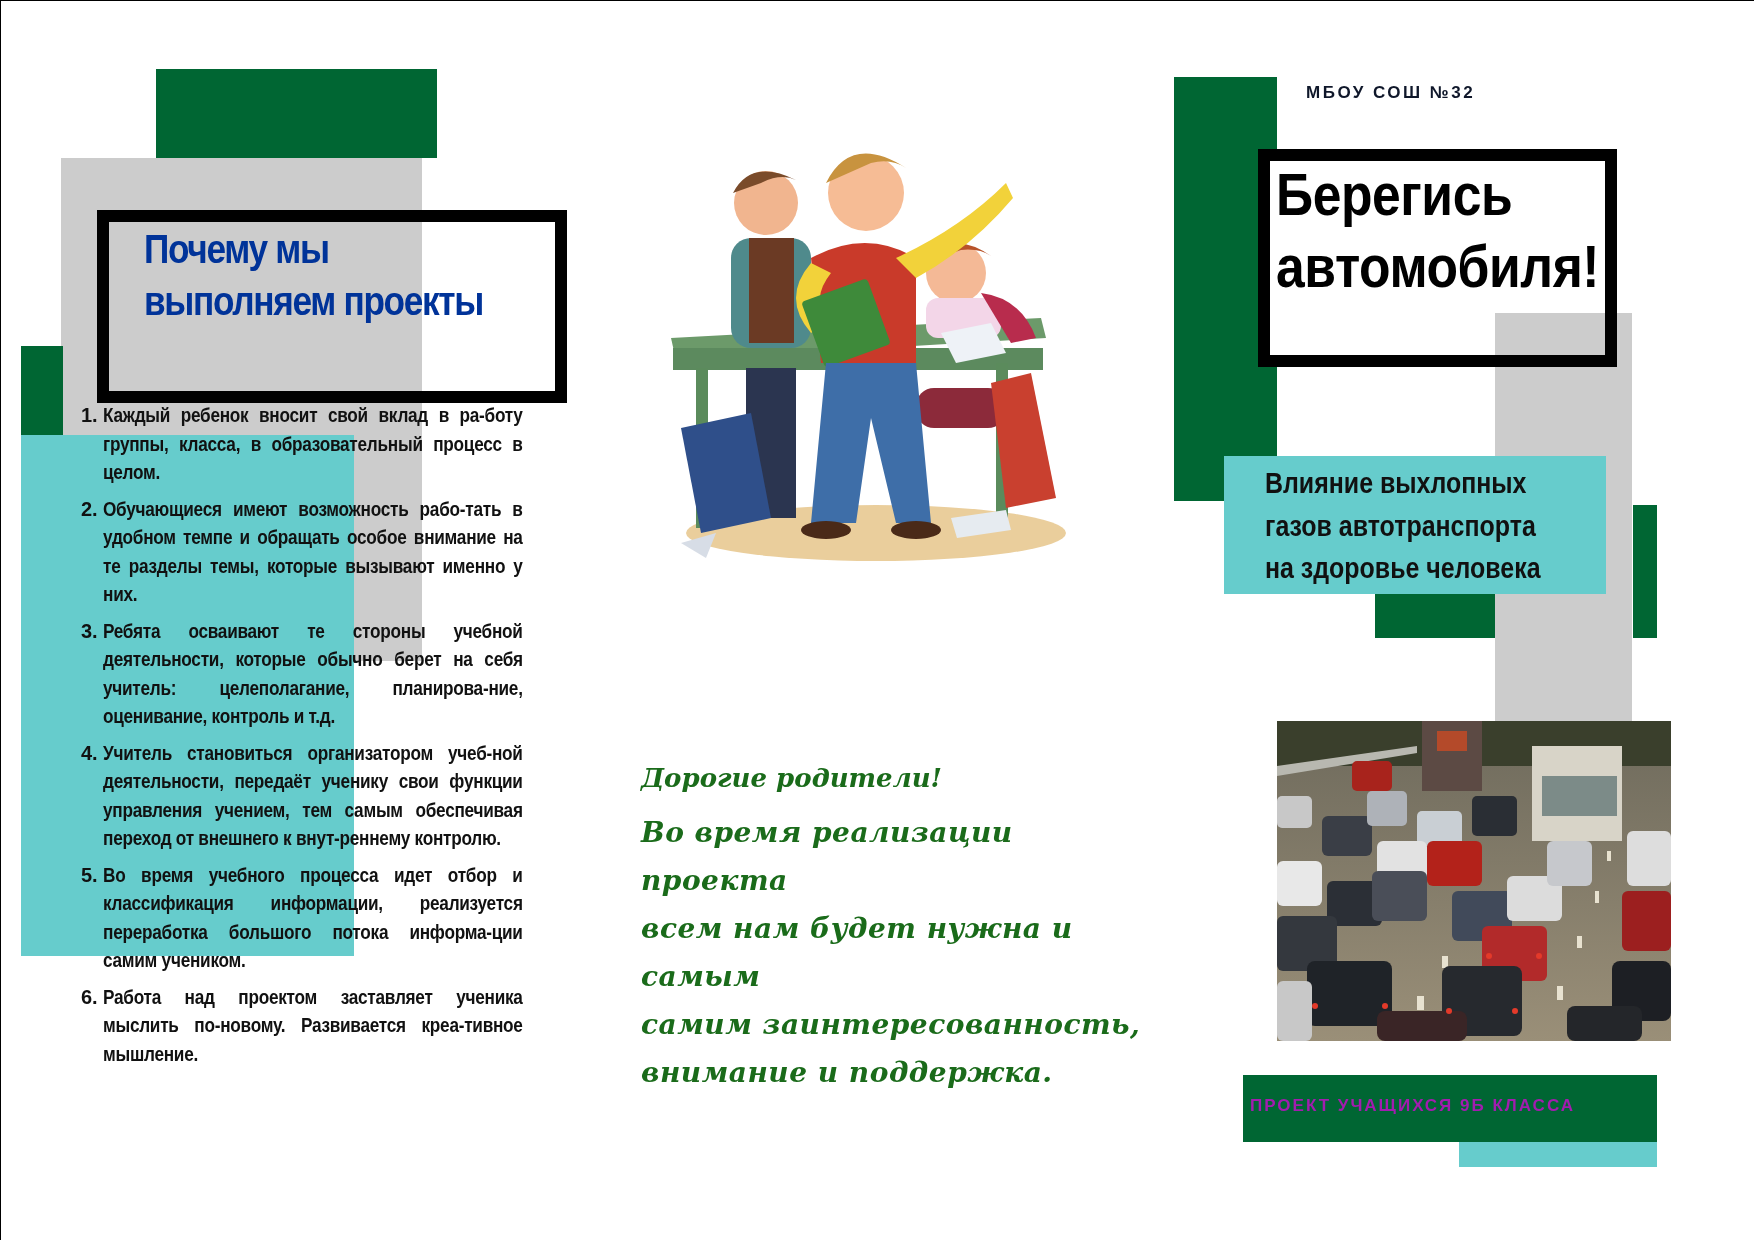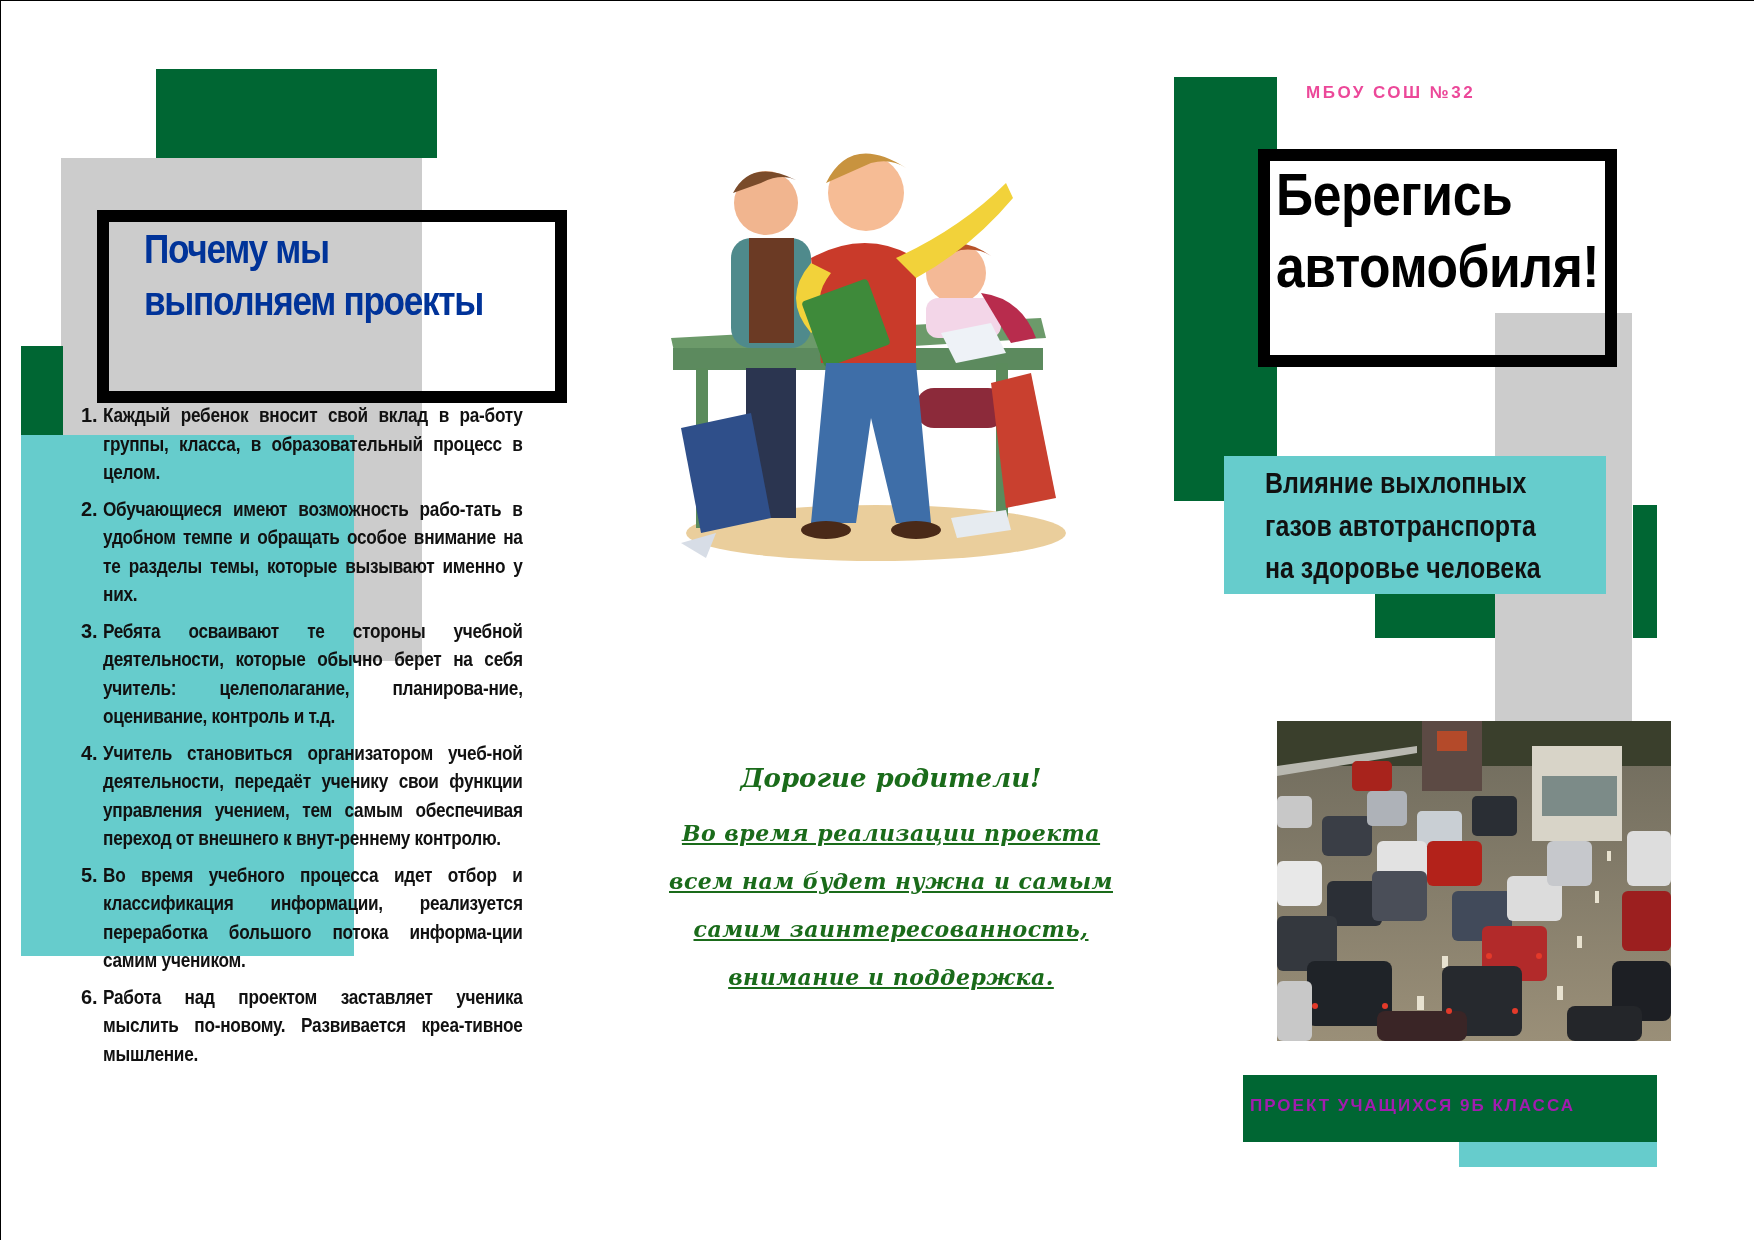--- a/index.html
+++ b/index.html
@@ -27,30 +27,30 @@
   .reasons .num { width: 22px; flex: none; }
   .reasons .txt {
     flex: 1; text-align: justify; text-align-last: left;
     transform: scaleX(0.86); transform-origin: left top; width: 488px; flex: none;
     letter-spacing: -0.3px;
   }
 
   
   .illustration { left: 660px; top: 137px; width: 410px; height: 440px; }
   .parents-msg {
-    left: 640px; top: 752px; width: 500px; text-align: center;
+    left: 640px; top: 752px; width: 500px; 
     color: #1a6b1a; font-family: "DejaVu Serif", "Liberation Serif", serif;
     font-style: italic; font-weight: bold;
   }
   .parents-msg .greet { font-size: 26px; line-height: 50px; margin-bottom: 6px; }
-  .parents-msg .line { font-size: 22px; line-height: 48px; letter-spacing: 0.5px; text-decoration: underline; }
+  .parents-msg .line { font-size: 28px; line-height: 48px; letter-spacing: 0.5px; }
 
   
   .school-label {
-    left: 1305px; top: 82px; font-size: 17px; font-weight: bold; letter-spacing: 2.5px; color: #ec4899;
+    left: 1305px; top: 82px; font-size: 17px; font-weight: bold; letter-spacing: 2.5px; color: #0f172a;
   }
   .title-box { left: 1257px; top: 148px; width: 335px; height: 194px; border: 12px solid #000; background: transparent; }
   .title {
     left: 1275px; top: 158px; font-size: 60px; font-weight: bold; line-height: 72px; color: #000;
     transform: scaleX(0.86); transform-origin: left top; letter-spacing: -0.5px;
   }
   .subtitle {
     left: 1264px; top: 461px; font-size: 29px; font-weight: bold; line-height: 42.5px; color: #111;
     transform: scaleX(0.86); transform-origin: left top; white-space: nowrap;
   }

